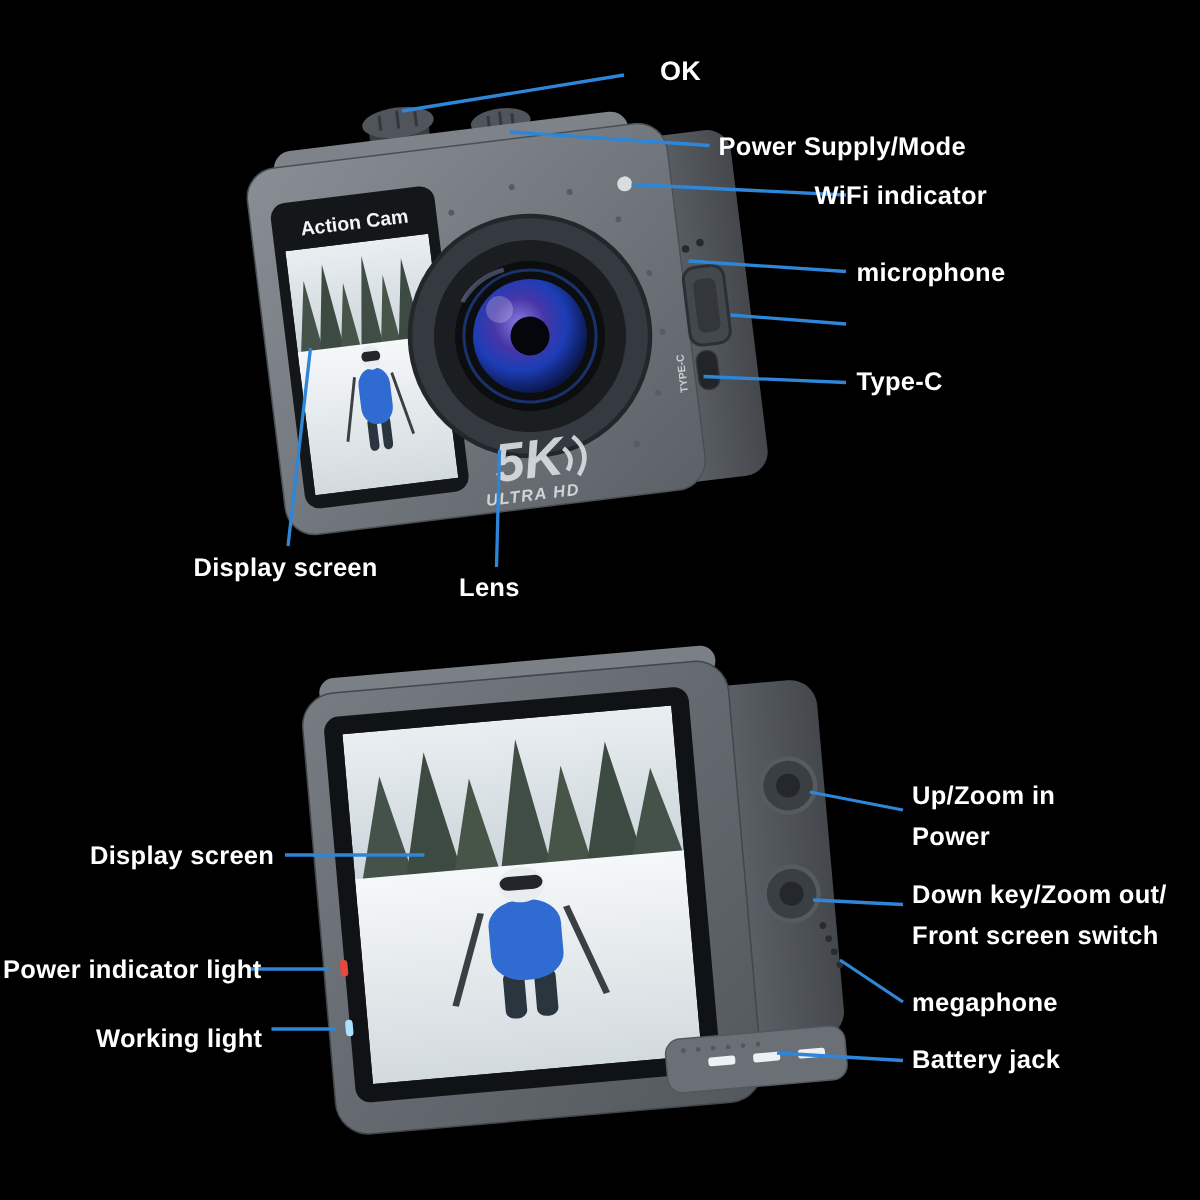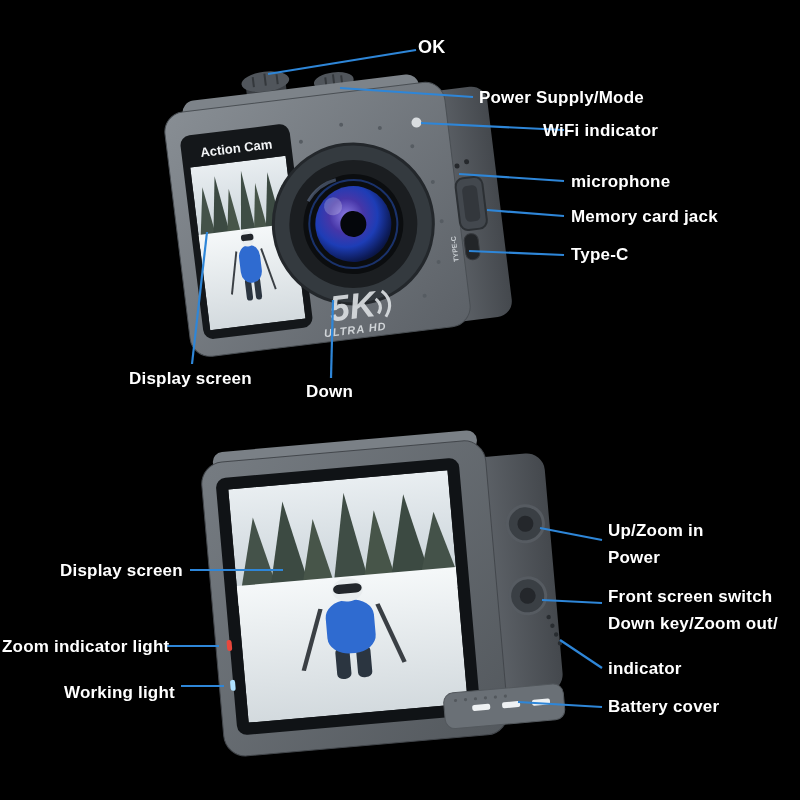--- a/index.html
+++ b/index.html
@@ -175,36 +175,35 @@
       <line class="leader" x1="190" y1="570" x2="283" y2="570"></line>
       <line class="leader" x1="166" y1="646" x2="219" y2="646"></line>
       <line class="leader" x1="181" y1="686" x2="224" y2="686"></line>
       <line class="leader" x1="540" y1="528" x2="602" y2="540"></line>
       <line class="leader" x1="542" y1="600" x2="602" y2="603"></line>
       <line class="leader" x1="560" y1="640" x2="602" y2="668"></line>
       <line class="leader" x1="518" y1="702" x2="602" y2="707"></line>
     </g>
   </svg>
 
-  <div class="label lbl-ok" style="left:418px;top:37px">OK</div>
+  <div class="label lbl-ok" style="left:440px;top:37px">OK</div>
   <div class="label" style="left:479px;top:88px">Power Supply/Mode</div>
   <div class="label" style="left:543px;top:121px">WiFi indicator</div>
   <div class="label" style="left:571px;top:172px">microphone</div>
-  <div class="label" style="left:571px;top:207px">Memory card jack</div>
   <div class="label" style="left:571px;top:245px">Type-C</div>
   <div class="label" style="left:129px;top:369px">Display screen</div>
-  <div class="label" style="left:306px;top:382px">Down</div>
+  <div class="label" style="left:306px;top:382px">Lens</div>
 
   <div class="label" style="left:60px;top:561px">Display screen</div>
-  <div class="label" style="left:2px;top:637px">Zoom indicator light</div>
+  <div class="label" style="left:2px;top:637px">Power indicator light</div>
   <div class="label" style="left:64px;top:683px">Working light</div>
 
   <div class="label two-line" style="left:608px;top:517px">
     <span class="ln">Up/Zoom in</span>
     <span class="ln">Power</span>
   </div>
   <div class="label two-line" style="left:608px;top:583px">
+    <span class="ln">Down key/Zoom out/</span>
     <span class="ln">Front screen switch</span>
-    <span class="ln">Down key/Zoom out/</span>
   </div>
-  <div class="label" style="left:608px;top:659px">indicator</div>
-  <div class="label" style="left:608px;top:697px">Battery cover</div>
+  <div class="label" style="left:608px;top:659px">megaphone</div>
+  <div class="label" style="left:608px;top:697px">Battery jack</div>
 </div>
 
 </body></html>

